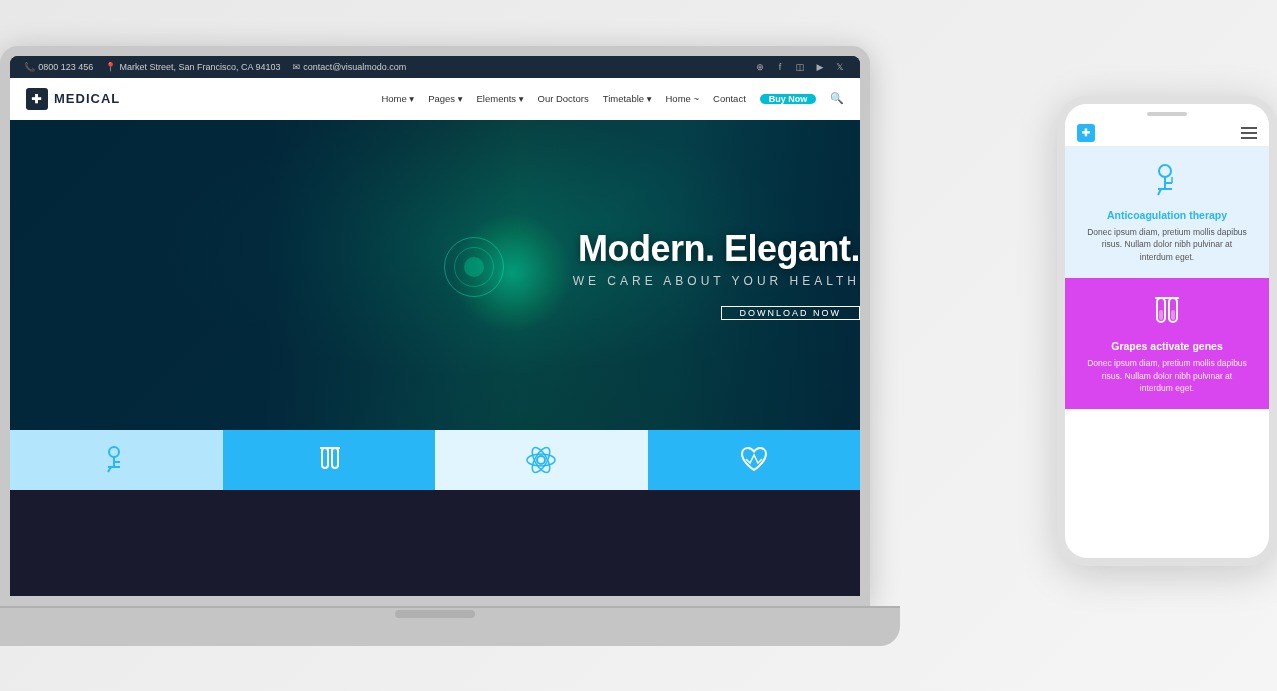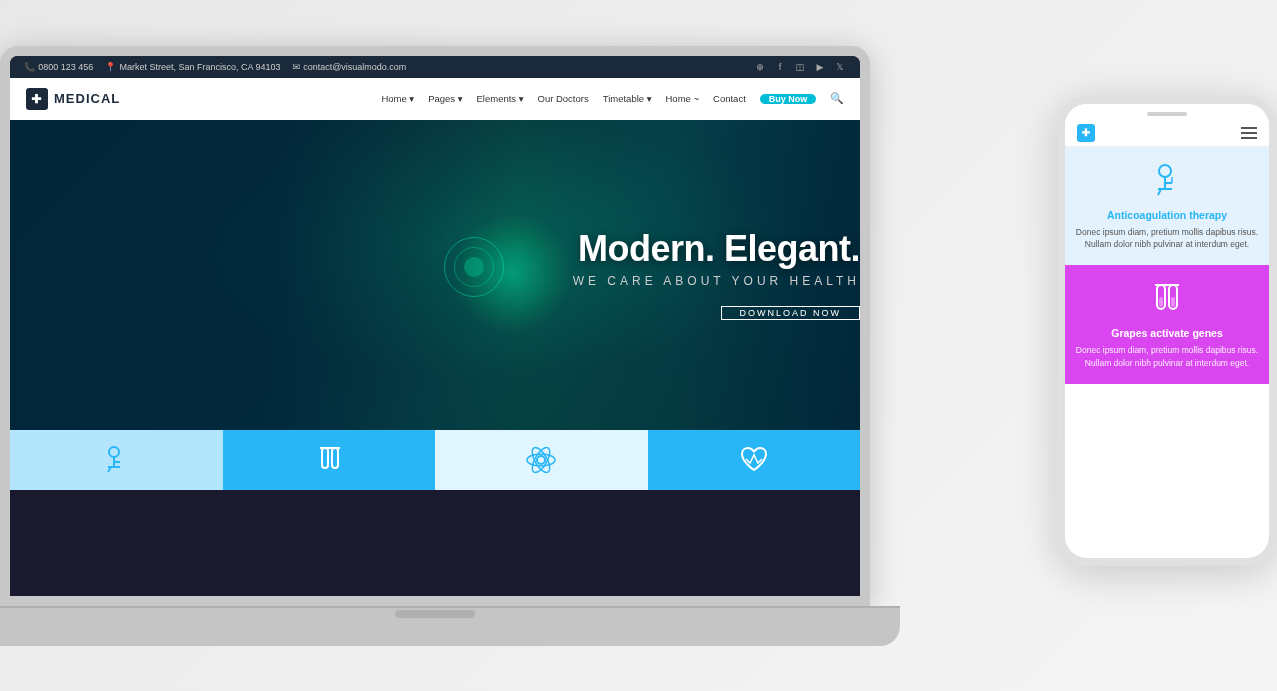--- a/index.html
+++ b/index.html
@@ -326,21 +326,21 @@
 
     .phone-hamburger span {
       width: 16px;
       height: 2px;
       background: #555;
       display: block;
     }
 
     .phone-card {
       background: #e3f2fd;
-      padding: 14px 8px;
+      padding: 14px 20px;
       margin: 0;
     }
 
     .phone-card.blue-card {
       background: #d946ef;
       color: white;
     }
 
     .phone-card-icon {
       font-size: 28px;

